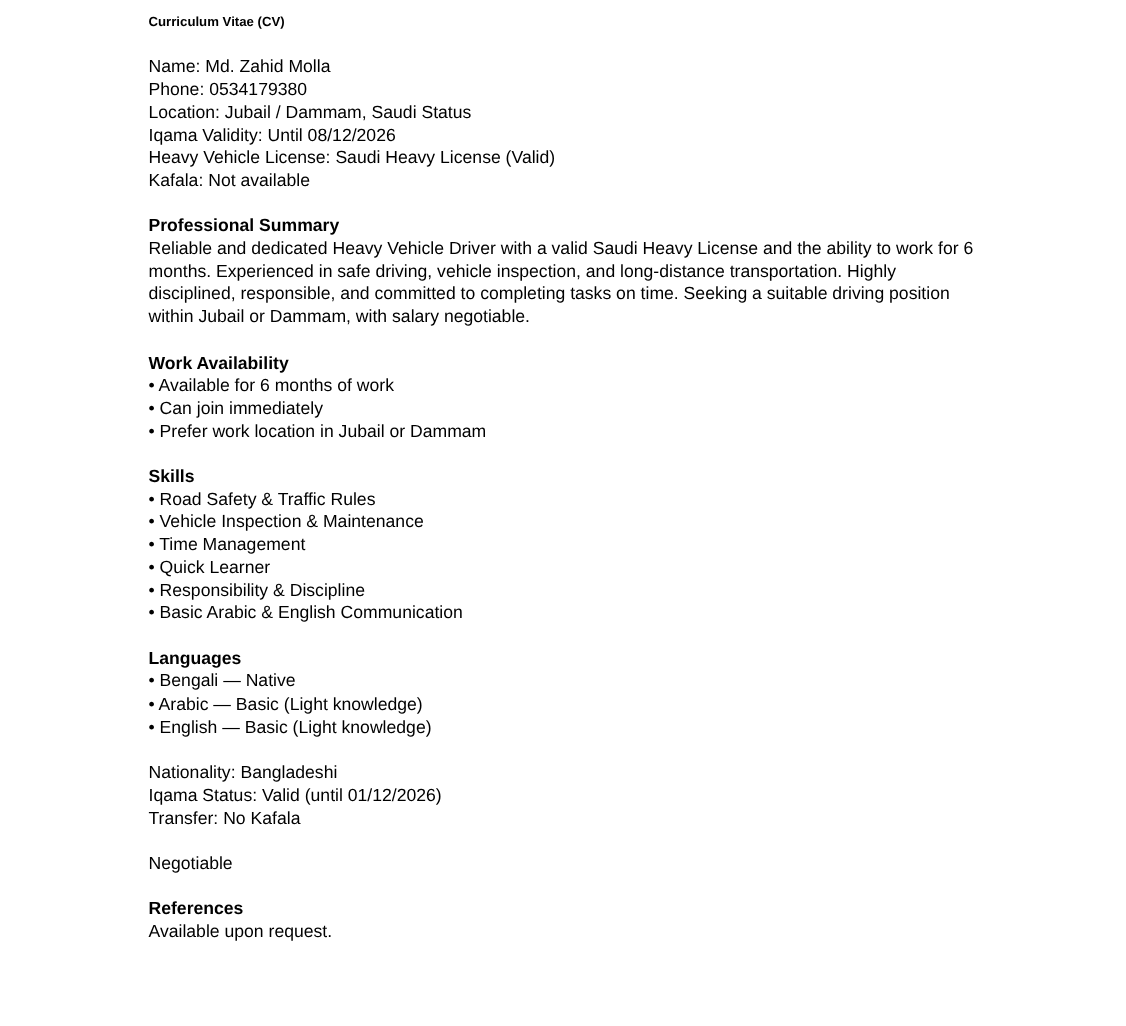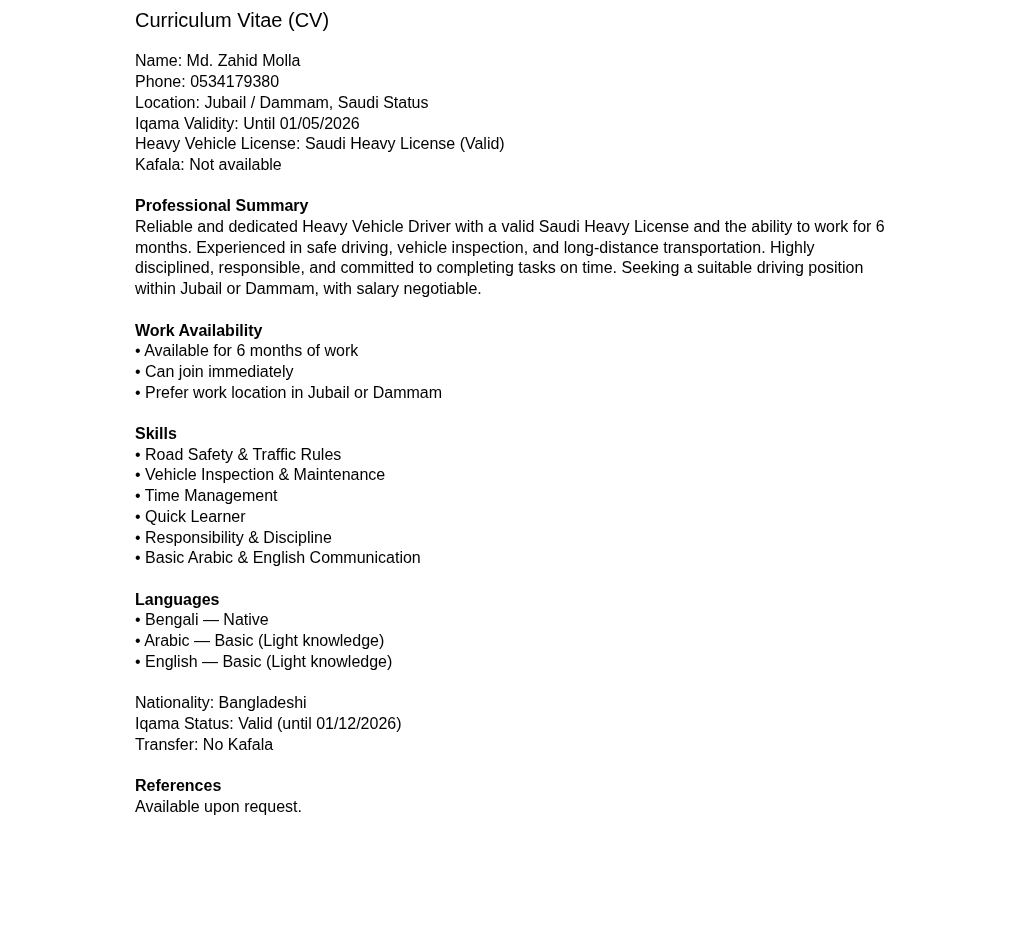--- a/index.html
+++ b/index.html
@@ -15,22 +15,22 @@
     font-size: 16px;
     line-height: 20.7px;
     overflow: hidden;
   }
   .page {
     box-sizing: border-box;
     padding: 10px 0 0 135px;
     width: 1024px;
   }
   .title {
-    font-weight: normal;
-    font-size: 20px;
+    font-weight: bold;
+    font-size: 12px;
     margin: 0;
     line-height: 20.7px;
   }
   .block {
     margin-top: 20.7px;
   }
   .heading {
     font-weight: bold;
   }
   .label {
@@ -58,21 +58,21 @@
     <div class="line">
       <span class="label">Phone:</span>
       <span>0534179380</span>
     </div>
     <div class="line">
       <span class="label">Location:</span>
       <span>Jubail / Dammam, Saudi Status</span>
     </div>
     <div class="line">
       <span class="label">Iqama Validity:</span>
-      <span>Until 01/05/2026</span>
+      <span>Until 08/12/2026</span>
     </div>
     <div class="line">
       <span class="label">Heavy Vehicle License:</span>
       <span>Saudi Heavy License (Valid)</span>
     </div>
     <div class="line">
       <span class="label">Kafala:</span>
       <span>Not available</span>
     </div>
   </div>
@@ -142,20 +142,21 @@
     </div>
   </div>
 
   <div class="block">
     <div class="line">Nationality: Bangladeshi</div>
     <div class="line">Iqama Status: Valid (until 01/12/2026)</div>
     <div class="line">Transfer: No Kafala</div>
   </div>
 
   <div class="block">
+    <div class="line">Negotiable</div>
   </div>
 
   <div class="block">
     <div class="heading">References</div>
     <div class="line">Available upon request.</div>
   </div>
 
 </div>
 
 </body></html>

